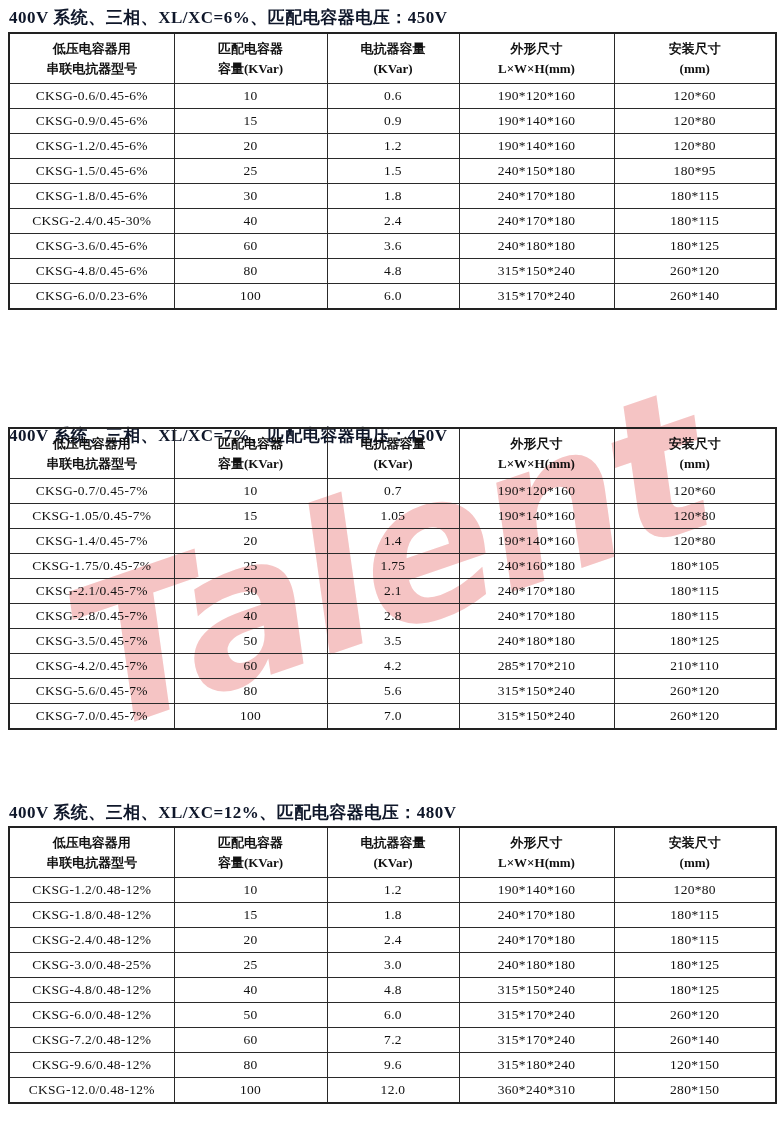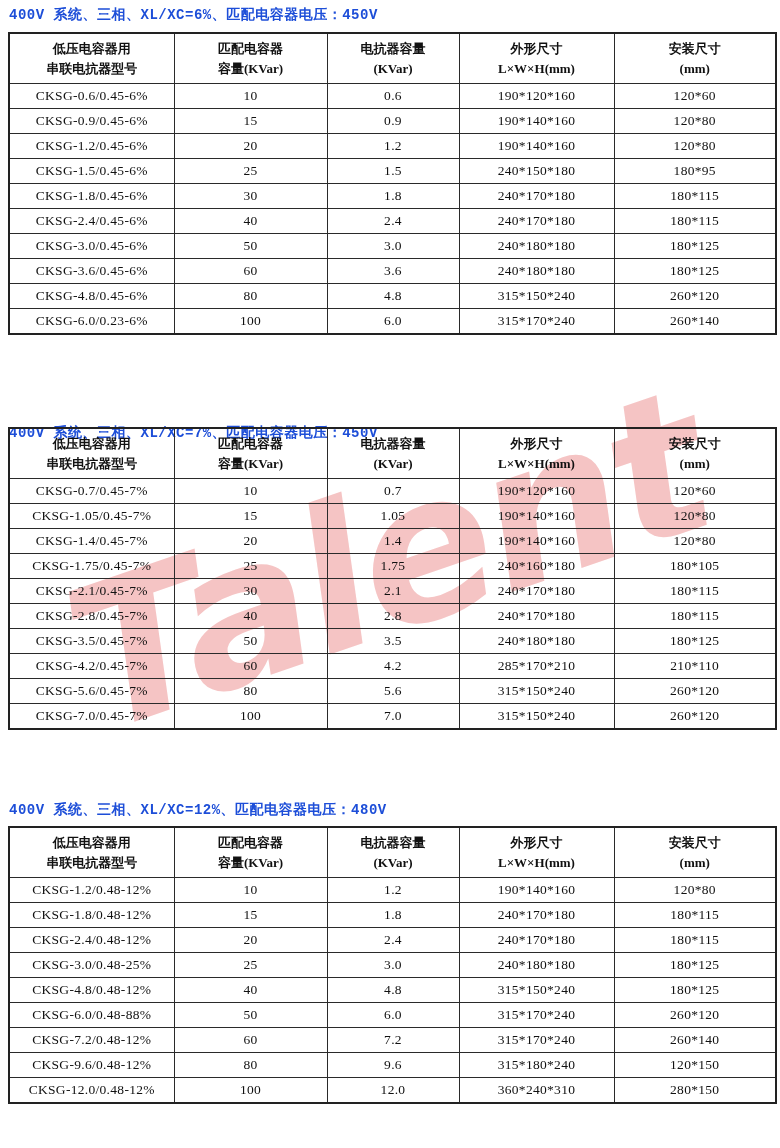--- a/index.html
+++ b/index.html
@@ -25,25 +25,24 @@
     white-space: nowrap;
     opacity: 0.45;
     z-index: 1;
     pointer-events: none;
   }
   .sec-title {
     position: absolute;
     left: 9px;
     z-index: 2;
     font-weight: bold;
-    font-size: 14px;
-    color: #1d4ed8;
+    font-size: 17px;
+    color: #0f172a;
     letter-spacing: 0.5px;
     white-space: nowrap;
-    font-family: Liberation Mono, monospace;
   }
   table.spec {
     position: absolute;
     left: 8px;
     z-index: 2;
     width: 767px;
     border-collapse: collapse;
     table-layout: fixed;
     background: transparent;
     border: 2px solid #222222;
@@ -139,32 +138,25 @@
           <td>180*95</td>
         </tr>
         <tr>
           <td>CKSG-1.8/0.45-6%</td>
           <td>30</td>
           <td>1.8</td>
           <td>240*170*180</td>
           <td>180*115</td>
         </tr>
         <tr>
-          <td>CKSG-2.4/0.45-6%</td>
+          <td>CKSG-2.4/0.45-30%</td>
           <td>40</td>
           <td>2.4</td>
           <td>240*170*180</td>
           <td>180*115</td>
-        </tr>
-        <tr>
-          <td>CKSG-3.0/0.45-6%</td>
-          <td>50</td>
-          <td>3.0</td>
-          <td>240*180*180</td>
-          <td>180*125</td>
         </tr>
         <tr>
           <td>CKSG-3.6/0.45-6%</td>
           <td>60</td>
           <td>3.6</td>
           <td>240*180*180</td>
           <td>180*125</td>
         </tr>
         <tr>
           <td>CKSG-4.8/0.45-6%</td>
@@ -353,21 +345,21 @@
           <td>180*125</td>
         </tr>
         <tr>
           <td>CKSG-4.8/0.48-12%</td>
           <td>40</td>
           <td>4.8</td>
           <td>315*150*240</td>
           <td>180*125</td>
         </tr>
         <tr>
-          <td>CKSG-6.0/0.48-88%</td>
+          <td>CKSG-6.0/0.48-12%</td>
           <td>50</td>
           <td>6.0</td>
           <td>315*170*240</td>
           <td>260*120</td>
         </tr>
         <tr>
           <td>CKSG-7.2/0.48-12%</td>
           <td>60</td>
           <td>7.2</td>
           <td>315*170*240</td>

